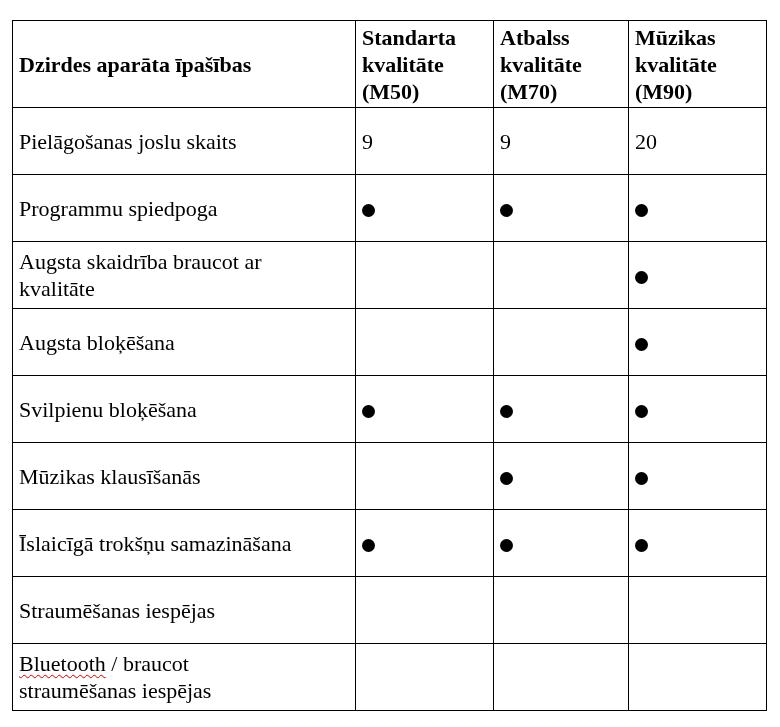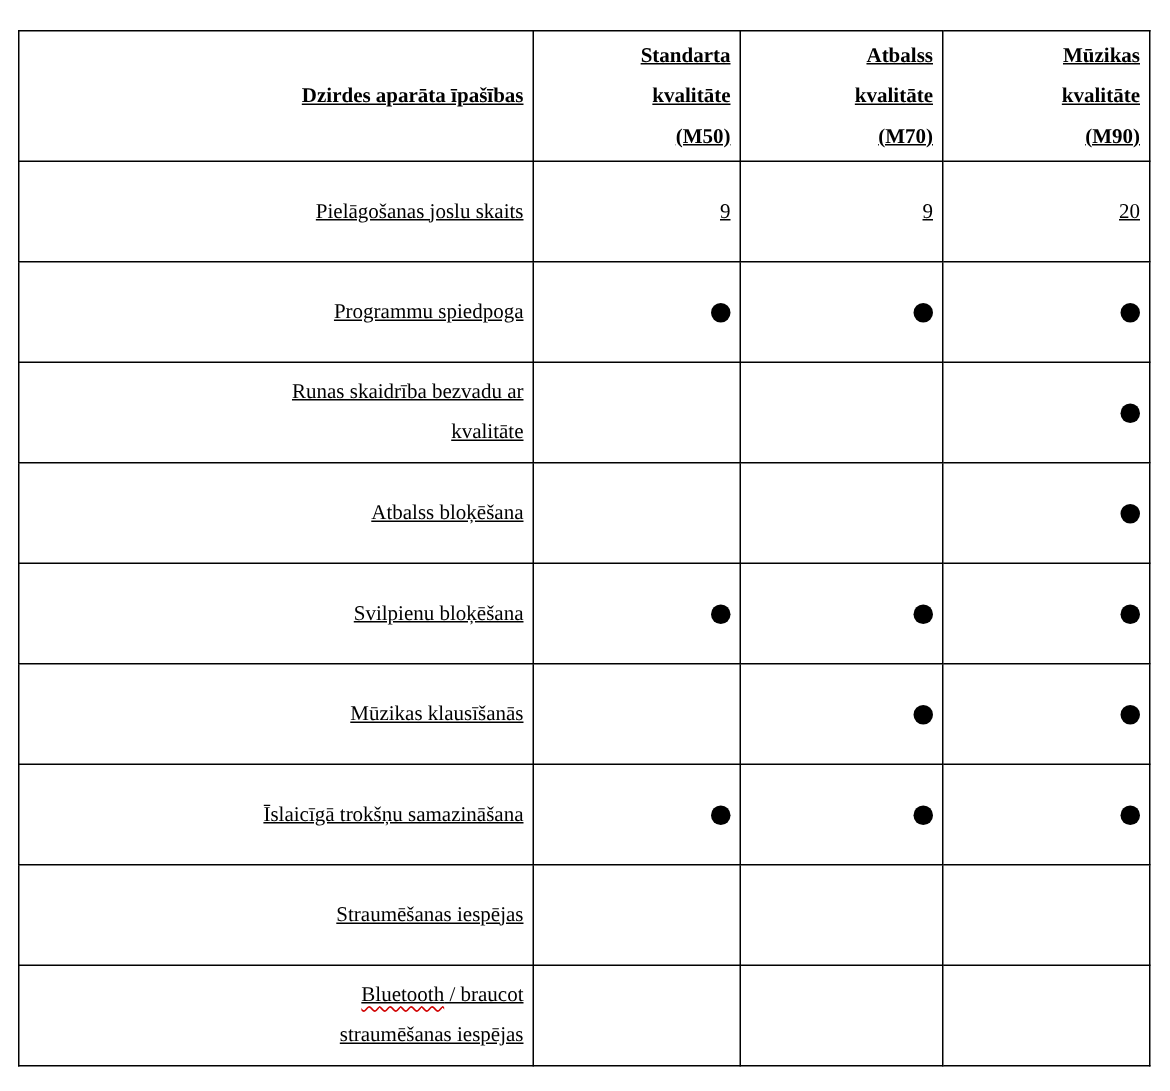--- a/index.html
+++ b/index.html
@@ -5,23 +5,23 @@
   html, body { margin: 0; padding: 0; background: #ffffff; }
   body { width: 780px; height: 727px; position: relative; overflow: hidden;
          font-family: "Liberation Serif", "DejaVu Serif", serif; color: #000; }
   table.features {
     position: absolute; left: 12px; top: 20px;
     border-collapse: collapse; table-layout: fixed;
     width: 755px;
   }
   table.features td, table.features th {
     border: 1.5px solid #000;
-    text-align: right; vertical-align: middle;
+    text-align: left; vertical-align: middle;
     padding: 0 6px; box-sizing: border-box;
-    font-size: 14px; line-height: 27px; text-decoration: underline;
+    font-size: 22px; line-height: 27px;
   }
   table.features th { font-weight: bold; }
   col.c0 { width: 343px; }
   col.c1 { width: 138px; }
   col.c2 { width: 135px; }
   col.c3 { width: 138px; }
   tr.head { height: 87px; }
   tr.row { height: 67px; }
   .spell { text-decoration: underline wavy #d00000; text-decoration-thickness: 1px; text-underline-offset: 3px; }
   .dot { display: inline-block; width: 13px; height: 13px; border-radius: 50%; background: #000; vertical-align: middle; }
@@ -66,30 +66,30 @@
 
   <tr class="row">
     <td>Programmu spiedpoga</td>
     <td><span class="dot"></span></td>
     <td><span class="dot"></span></td>
     <td><span class="dot"></span></td>
   </tr>
 
   <tr class="row">
     <td>
-      <span>Runas skaidrība bezvadu ar</span><br>
+      <span>Augsta skaidrība braucot ar</span><br>
       <span>kvalitāte</span>
     </td>
     <td></td>
     <td></td>
     <td><span class="dot"></span></td>
   </tr>
 
   <tr class="row">
-    <td>Atbalss bloķēšana</td>
+    <td>Augsta bloķēšana</td>
     <td></td>
     <td></td>
     <td><span class="dot"></span></td>
   </tr>
 
   <tr class="row">
     <td>Svilpienu bloķēšana</td>
     <td><span class="dot"></span></td>
     <td><span class="dot"></span></td>
     <td><span class="dot"></span></td>

